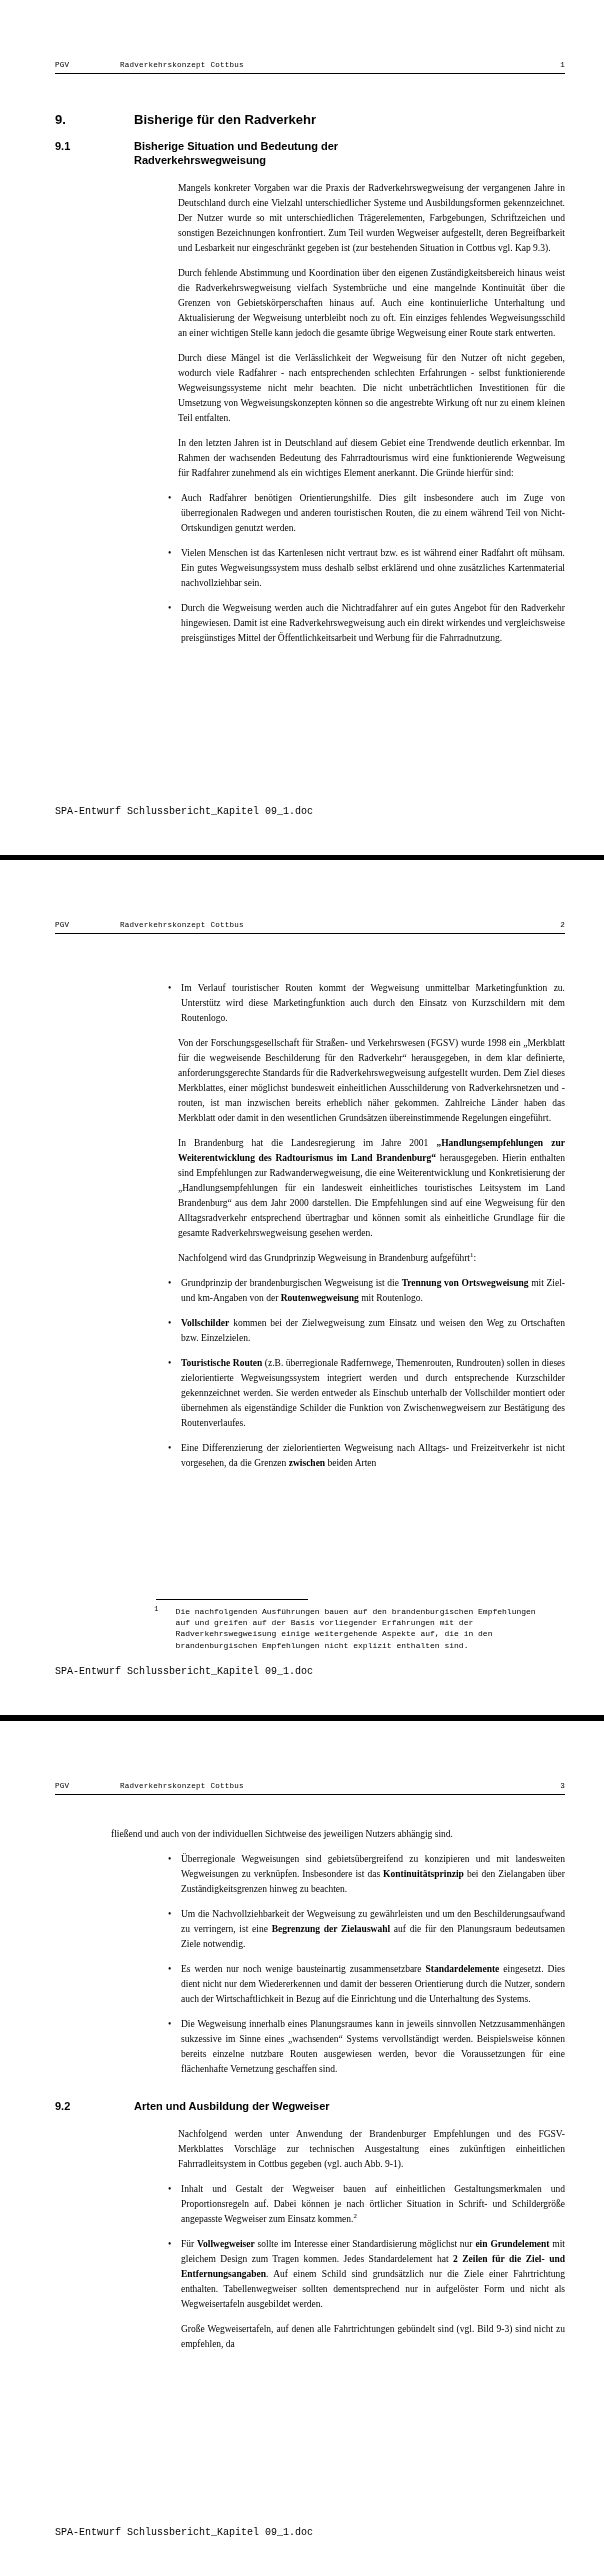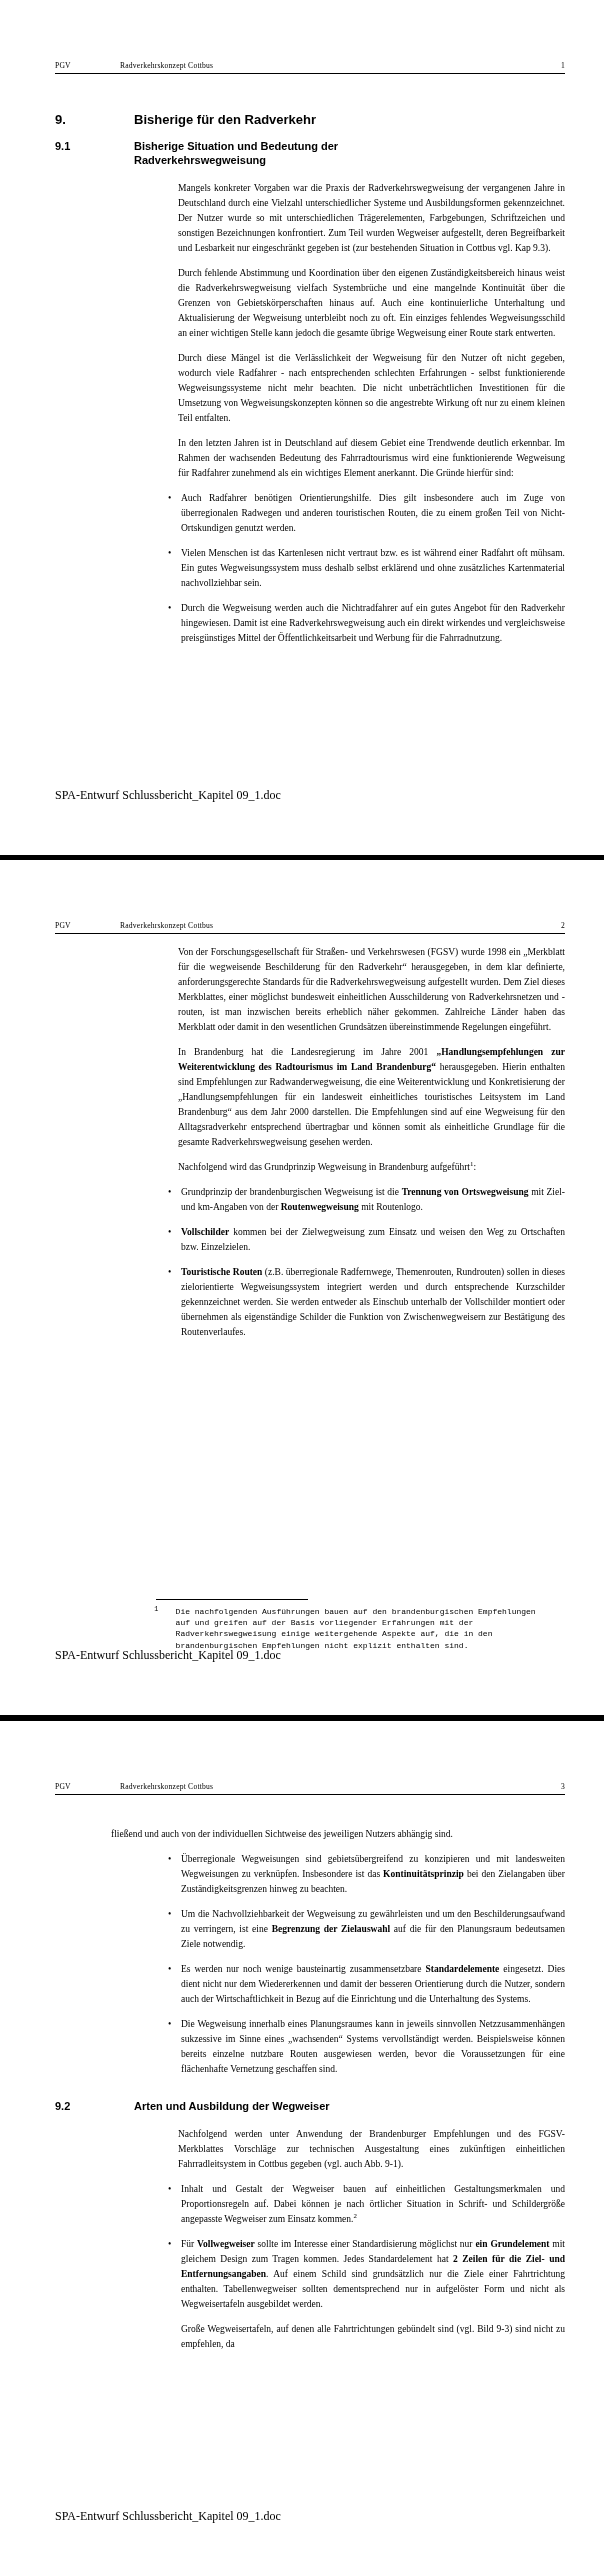--- a/index.html
+++ b/index.html
@@ -1,41 +1,41 @@
 <!DOCTYPE html>
 <html lang="de" style="font-size:12.2px"><head>
 <meta charset="utf-8">
 <style>
   html,body{margin:0;padding:0;background:#ffffff;}
   body{width:605px;font-family:"Liberation Serif","DejaVu Serif",serif;color:#000;}
   .page{position:relative;width:605px;height:855px;background:#fff;overflow:hidden;}
   .page-sep{height:5.3px;background:#000;}
   .page-header{position:absolute;top:61px;left:55px;right:40px;display:flex;align-items:flex-start;
-               font-family:Liberation Serif, serif;font-size:7.6px;letter-spacing:0.2px;}
+               font-family:Liberation Mono, monospace;font-size:7.6px;letter-spacing:0.2px;}
   .ph-org{width:65px;flex:none;}
   .ph-num{margin-left:auto;}
   .header-rule{position:absolute;top:73px;left:55px;right:40px;border-bottom:1.5px solid #000;}
   .body{position:absolute;top:75px;left:0;right:0;}
   .h1{display:flex;margin:37px 40px 10.7px 55px;font-family:"Liberation Sans",sans-serif;
       font-weight:bold;font-size:13px;line-height:16px;}
   .h2{display:flex;margin:7.6px 40px 13.7px 55px;font-family:"Liberation Sans",sans-serif;
       font-weight:bold;font-size:11px;line-height:14.5px;}
   .h-num{width:79px;flex:none;}
   .mt-lg{margin-top:22px;}
   .para{margin:10px 40px 10px 178px;font-size:9.5px;line-height:15px;text-align:justify;}
   .bullet{position:relative;margin:10px 40px 10px 181px;font-size:9.5px;line-height:15px;text-align:justify;}
   .bullet::before{content:"\2022";position:absolute;left:-13px;top:0;}
   .bullet-para2{margin-top:10px;}
   .first-gap{margin-top:46px;}
   sup.fnref{font-size:6.9px;line-height:0;}
   .footnotes{position:absolute;left:152px;right:56px;bottom:64px;font-size:8px;line-height:11.4px;}
   .fn-rule{width:152px;border-top:0.8px solid #000;margin:0 0 6.1px 3.8px;}
   .footnote{display:flex;font-family:Liberation Mono, monospace;}
   .fn-marker{flex:none;width:21.3px;font-size:6.9px;position:relative;top:-1.5px;padding-left:2.3px;}
-  .page-footer{position:absolute;left:55px;bottom:52px;font-family:Liberation Serif, serif;font-size:12px;}
+  .page-footer{position:absolute;left:55px;bottom:38px;font-family:Liberation Mono, monospace;font-size:10px;}
   b{font-weight:bold;}
 </style>
 </head>
 <body>
 
 <div class="page">
   <div class="page-header">
     <span class="ph-org">PGV</span>
     <span class="ph-title">Radverkehrskonzept Cottbus</span>
     <span class="ph-num">1</span>
@@ -47,43 +47,45 @@
       <span>Bisherige für den Radverkehr</span>
     </div>
     <div class="h2">
       <span class="h-num">9.1</span>
       <span><span>Bisherige Situation und Bedeutung der</span><br><span>Radverkehrswegweisung</span></span>
     </div>
     <div class="para">Mangels konkreter Vorgaben war die Praxis der Radverkehrswegweisung der vergangenen Jahre in Deutschland durch eine Vielzahl unterschiedlicher Systeme und Ausbildungsformen gekennzeichnet. Der Nutzer wurde so mit unterschiedlichen Trägerelementen, Farbgebungen, Schriftzeichen und sonstigen Bezeichnungen konfrontiert. Zum Teil wurden Wegweiser aufgestellt, deren Begreifbarkeit und Lesbarkeit nur eingeschränkt gegeben ist (zur bestehenden Situation in Cottbus vgl. Kap 9.3).</div>
     <div class="para">Durch fehlende Abstimmung und Koordination über den eigenen Zuständigkeitsbereich hinaus weist die Radverkehrswegweisung vielfach Systembrüche und eine mangelnde Kontinuität über die Grenzen von Gebietskörperschaften hinaus auf. Auch eine kontinuierliche Unterhaltung und Aktualisierung der Wegweisung unterbleibt noch zu oft. Ein einziges fehlendes Wegweisungsschild an einer wichtigen Stelle kann jedoch die gesamte übrige Wegweisung einer Route stark entwerten.</div>
     <div class="para">Durch diese Mängel ist die Verlässlichkeit der Wegweisung für den Nutzer oft nicht gegeben, wodurch viele Radfahrer - nach entsprechenden schlechten Erfahrungen - selbst funktionierende Wegweisungssysteme nicht mehr beachten. Die nicht unbeträchtlichen Investitionen für die Umsetzung von Wegweisungskonzepten können so die angestrebte Wirkung oft nur zu einem kleinen Teil entfalten.</div>
     <div class="para">In den letzten Jahren ist in Deutschland auf diesem Gebiet eine Trendwende deutlich erkennbar. Im Rahmen der wachsenden Bedeutung des Fahrradtourismus wird eine funktionierende Wegweisung für Radfahrer zunehmend als ein wichtiges Element anerkannt. Die Gründe hierfür sind:</div>
-    <div class="bullet">Auch Radfahrer benötigen Orientierungshilfe. Dies gilt insbesondere auch im Zuge von überregionalen Radwegen und anderen touristischen Routen, die zu einem großen Teil von Nicht-Ortskundigen genutzt werden.</div>
+    <div class="bullet">Auch Radfahrer benötigen Orientierungshilfe. Dies gilt insbesondere auch im Zuge von überregionalen Radwegen und anderen touristischen Routen, die zu einem während Teil von Nicht-Ortskundigen genutzt werden.</div>
     <div class="bullet">Vielen Menschen ist das Kartenlesen nicht vertraut bzw. es ist während einer Radfahrt oft mühsam. Ein gutes Wegweisungssystem muss deshalb selbst erklärend und ohne zusätzliches Kartenmaterial nachvollziehbar sein.</div>
     <div class="bullet">Durch die Wegweisung werden auch die Nichtradfahrer auf ein gutes Angebot für den Radverkehr hingewiesen. Damit ist eine Radverkehrswegweisung auch ein direkt wirkendes und vergleichsweise preisgünstiges Mittel der Öffentlichkeitsarbeit und Werbung für die Fahrradnutzung.</div>
   </div>
   <div class="page-footer">SPA-Entwurf Schlussbericht_Kapitel 09_1.doc</div>
 </div>
 
 <div class="page-sep"></div>
 
 <div class="page">
   <div class="page-header">
     <span class="ph-org">PGV</span>
     <span class="ph-title">Radverkehrskonzept Cottbus</span>
     <span class="ph-num">2</span>
   </div>
   <div class="header-rule"></div>
   <div class="body">
+    <div class="bullet first-gap">Im Verlauf touristischer Routen kommt der Wegweisung unmittelbar Marketingfunktion zu. Unterstütz wird diese Marketingfunktion auch durch den Einsatz von Kurzschildern mit dem Routenlogo.</div>
     <div class="para">Von der Forschungsgesellschaft für Straßen- und Verkehrswesen (FGSV) wurde 1998 ein „Merkblatt für die wegweisende Beschilderung für den Radverkehr“ herausgegeben, in dem klar definierte, anforderungsgerechte Standards für die Radverkehrswegweisung aufgestellt wurden. Dem Ziel dieses Merkblattes, einer möglichst bundesweit einheitlichen Ausschilderung von Radverkehrsnetzen und -routen, ist man inzwischen bereits erheblich näher gekommen. Zahlreiche Länder haben das Merkblatt oder damit in den wesentlichen Grundsätzen übereinstimmende Regelungen eingeführt.</div>
     <div class="para"><span>In Brandenburg hat die Landesregierung im Jahre 2001 </span><b>„Handlungsempfehlungen zur Weiterentwicklung des Radtourismus im Land Brandenburg“</b><span> herausgegeben. Hierin enthalten sind Empfehlungen zur Radwanderwegweisung, die eine Weiterentwicklung und Konkretisierung der „Handlungsempfehlungen für ein landesweit einheitliches touristisches Leitsystem im Land Brandenburg“ aus dem Jahr 2000 darstellen. Die Empfehlungen sind auf eine Wegweisung für den Alltagsradverkehr entsprechend übertragbar und können somit als einheitliche Grundlage für die gesamte Radverkehrswegweisung gesehen werden.</span></div>
     <div class="para"><span>Nachfolgend wird das Grundprinzip Wegweisung in Brandenburg aufgeführt</span><sup class="fnref">1</sup><span>:</span></div>
     <div class="bullet"><span>Grundprinzip der brandenburgischen Wegweisung ist die </span><b>Trennung von Ortswegweisung</b><span> mit Ziel- und km-Angaben von der </span><b>Routenwegweisung</b><span> mit Routenlogo.</span></div>
     <div class="bullet"><b>Vollschilder</b><span> kommen bei der Zielwegweisung zum Einsatz und weisen den Weg zu Ortschaften bzw. Einzelzielen.</span></div>
     <div class="bullet"><b>Touristische Routen</b><span> (z.B. überregionale Radfernwege, Themenrouten, Rundrouten) sollen in dieses zielorientierte Wegweisungssystem integriert werden und durch entsprechende Kurzschilder gekennzeichnet werden. Sie werden entweder als Einschub unterhalb der Vollschilder montiert oder übernehmen als eigenständige Schilder die Funktion von Zwischenwegweisern zur Bestätigung des Routenverlaufes.</span></div>
+    <div class="bullet"><span>Eine Differenzierung der zielorientierten Wegweisung nach Alltags- und Freizeitverkehr ist nicht vorgesehen, da die Grenzen </span><b>zwischen</b><span> beiden Arten</span></div>
   </div>
   <div class="footnotes">
     <div class="fn-rule"></div>
     <div class="footnote">
       <span class="fn-marker">1</span>
       <span class="fn-text">Die nachfolgenden Ausführungen bauen auf den brandenburgischen Empfehlungen auf und greifen auf der Basis vorliegender Erfahrungen mit der Radverkehrswegweisung einige weitergehende Aspekte auf, die in den brandenburgischen Empfehlungen nicht explizit enthalten sind.</span>
     </div>
   </div>
   <div class="page-footer">SPA-Entwurf Schlussbericht_Kapitel 09_1.doc</div>
 </div>

